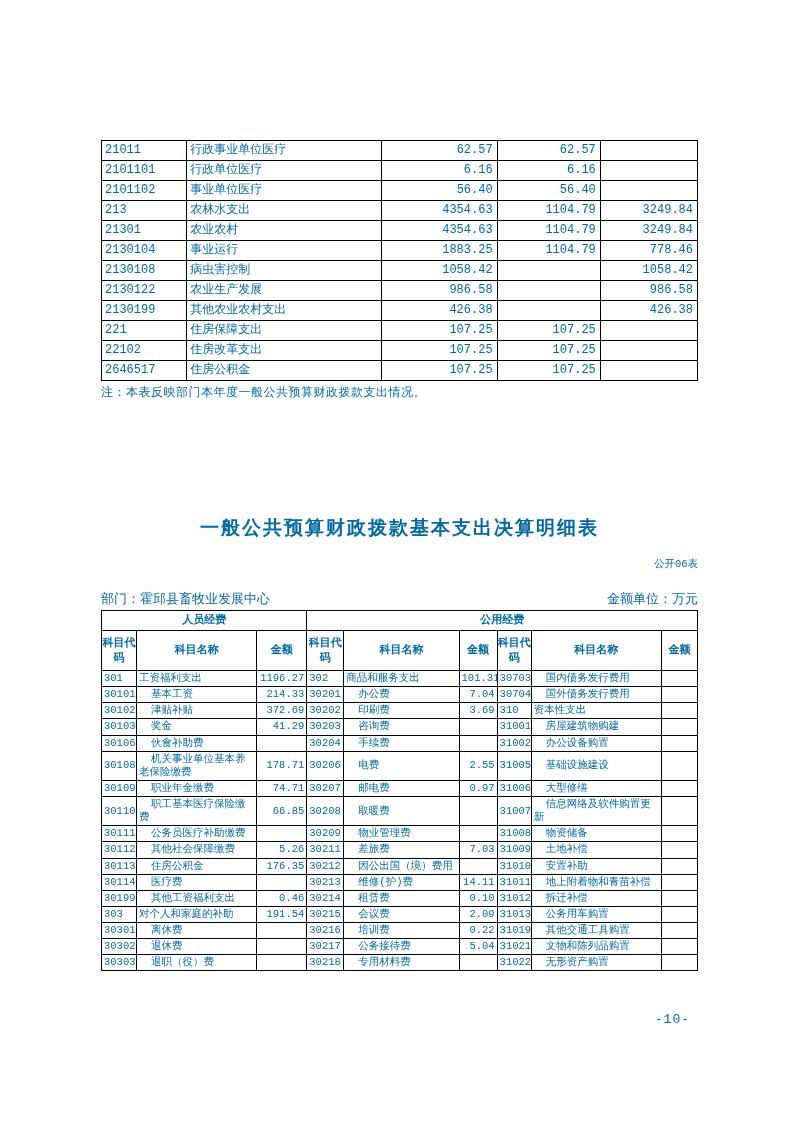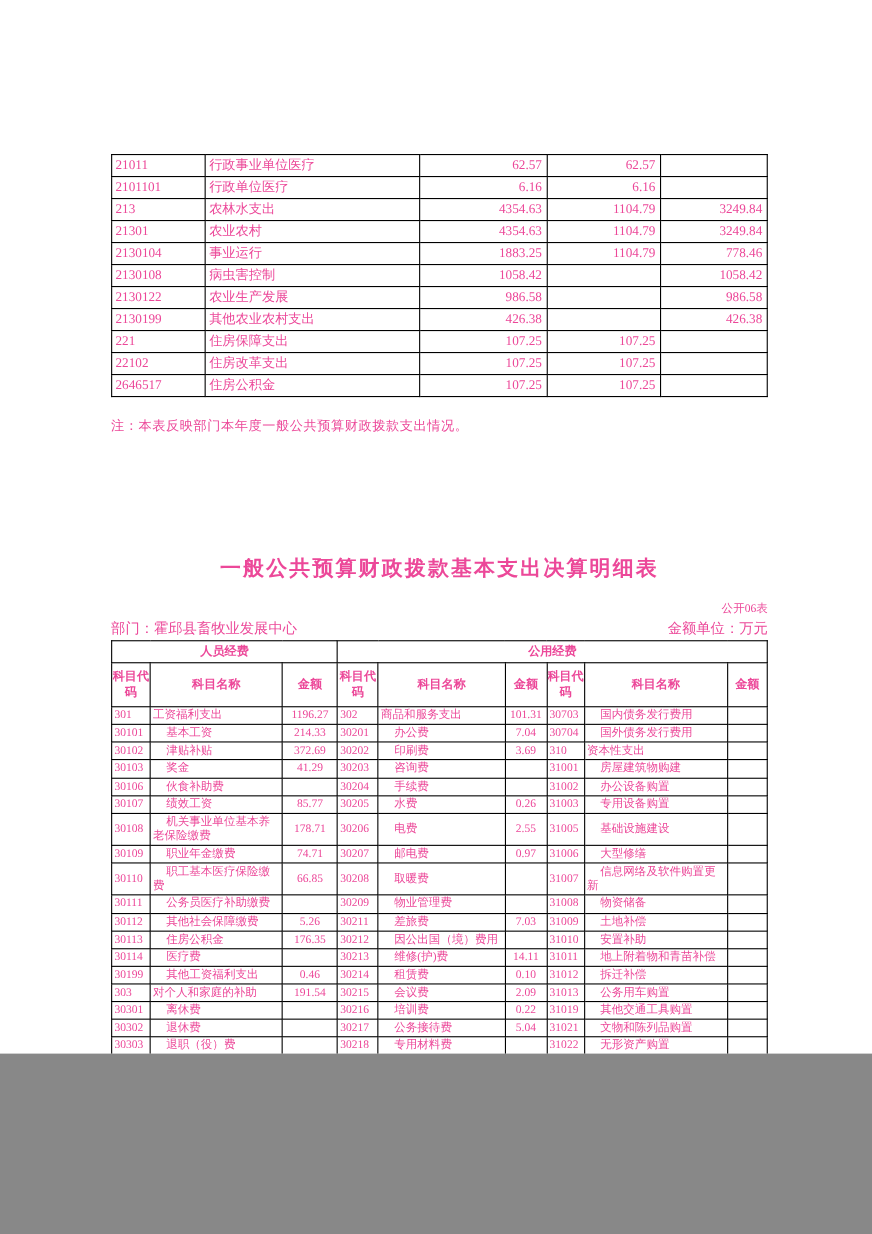--- a/index.html
+++ b/index.html
@@ -1,54 +1,54 @@
 <!DOCTYPE html>
 <html><head>
 <meta charset="utf-8">
 <style>
   * { margin:0; padding:0; box-sizing:border-box; }
   html,body { background:#888; }
   .page {
     position:relative;
-    width:793px; height:958px;
+    width:793px; height:1122px;
     background:#ffffff;
     margin:0 auto;
-    font-family:Liberation Serif, serif;
-    color:#ec4899;
+    font-family:Liberation Mono, monospace;
+    color:#0369a1;
     overflow:hidden;
   }
   
   .top-section { position:absolute; top:140px; left:101px; width:597px; }
   table { border-collapse:collapse; table-layout:fixed; width:100%; }
   td, th { border:1px solid #000; overflow:hidden; vertical-align:middle; }
   #table1 td { height:20px; font-size:12px; line-height:1.15; }
   #table1 .t1-code { padding-left:3px; }
   #table1 .t1-name { padding-left:3px;margin-top:16px; }
   .num { text-align:right; padding-right:4px; }
-  .note { font-size:12px; margin-top:18px; letter-spacing:0.5px; }
+  .note { font-size:12px; margin-top:3px; letter-spacing:0.5px; }
 
   
-  .bottom-section { position:absolute; top:504px; left:101px; width:597px; }
+  .bottom-section { position:absolute; top:515px; left:101px; width:597px; }
   .report-title {
     text-align:center; font-size:19px; font-weight:bold;
     letter-spacing:2px; margin-bottom:16px;
   }
-  .doc-label { text-align:right; font-size:10.5px; margin-bottom:2px; }
+  .doc-label { text-align:right; font-size:10.5px; margin-bottom:19px; }
   .dept-row { display:flex; justify-content:space-between; align-items:flex-end; margin-bottom:2px; }
   .dept { font-size:13px; }
   .unit { font-size:13px; }
 
   #table2 th { font-weight:bold; font-size:11px; text-align:center; line-height:1.3;margin-left:48px; }
   #table2 .group-header th { height:20px; }
   #table2 .col-header th { height:40px; }
   #table2 td { height:16px; font-size:10.5px; line-height:1.25; padding:1px 2px; }
   #table2 .t2-code { padding-left:2px;margin-left:41px; }
   #table2 .t2-name { padding-left:2px; }
   #table2 .t2-name.indent { text-indent:12px; }
-  #table2 .t2-amt { text-align:center; padding-left:2px; }
+  #table2 .t2-amt { text-align:right; padding-left:2px; }
 
   .page-number { position:absolute; top:1012px; right:103px; font-size:13px; letter-spacing:1px; }
 </style>
 </head>
 <body>
 
 <div class="page">
 
   <div class="top-section">
     <table id="table1">
@@ -65,20 +65,27 @@
             <td class="t1-name">行政事业单位医疗</td>
             <td class="num">62.57</td>
             <td class="num">62.57</td>
             <td class="num"></td>
           </tr>
           <tr>
             <td class="t1-code">2101101</td>
             <td class="t1-name">行政单位医疗</td>
             <td class="num">6.16</td>
             <td class="num">6.16</td>
+            <td class="num"></td>
+          </tr>
+          <tr>
+            <td class="t1-code">2101102</td>
+            <td class="t1-name">事业单位医疗</td>
+            <td class="num">56.40</td>
+            <td class="num">56.40</td>
             <td class="num"></td>
           </tr>
           <tr>
             <td class="t1-code">213</td>
             <td class="t1-name">农林水支出</td>
             <td class="num">4354.63</td>
             <td class="num">1104.79</td>
             <td class="num">3249.84</td>
           </tr>
           <tr>
@@ -228,31 +235,20 @@
             <td class="t2-name indent">伙食补助费</td>
             <td class="t2-amt"></td>
             <td class="t2-code">30204</td>
             <td class="t2-name indent">手续费</td>
             <td class="t2-amt"></td>
             <td class="t2-code">31002</td>
             <td class="t2-name indent">办公设备购置</td>
             <td class="t2-amt"></td>
           </tr>
           <tr>
-            <td class="t2-code">30107</td>
-            <td class="t2-name indent">绩效工资</td>
-            <td class="t2-amt">85.77</td>
-            <td class="t2-code">30205</td>
-            <td class="t2-name indent">水费</td>
-            <td class="t2-amt">0.26</td>
-            <td class="t2-code">31003</td>
-            <td class="t2-name indent">专用设备购置</td>
-            <td class="t2-amt"></td>
-          </tr>
-          <tr>
             <td class="t2-code">30108</td>
             <td class="t2-name indent">机关事业单位基本养老保险缴费</td>
             <td class="t2-amt">178.71</td>
             <td class="t2-code">30206</td>
             <td class="t2-name indent">电费</td>
             <td class="t2-amt">2.55</td>
             <td class="t2-code">31005</td>
             <td class="t2-name indent">基础设施建设</td>
             <td class="t2-amt"></td>
           </tr>

